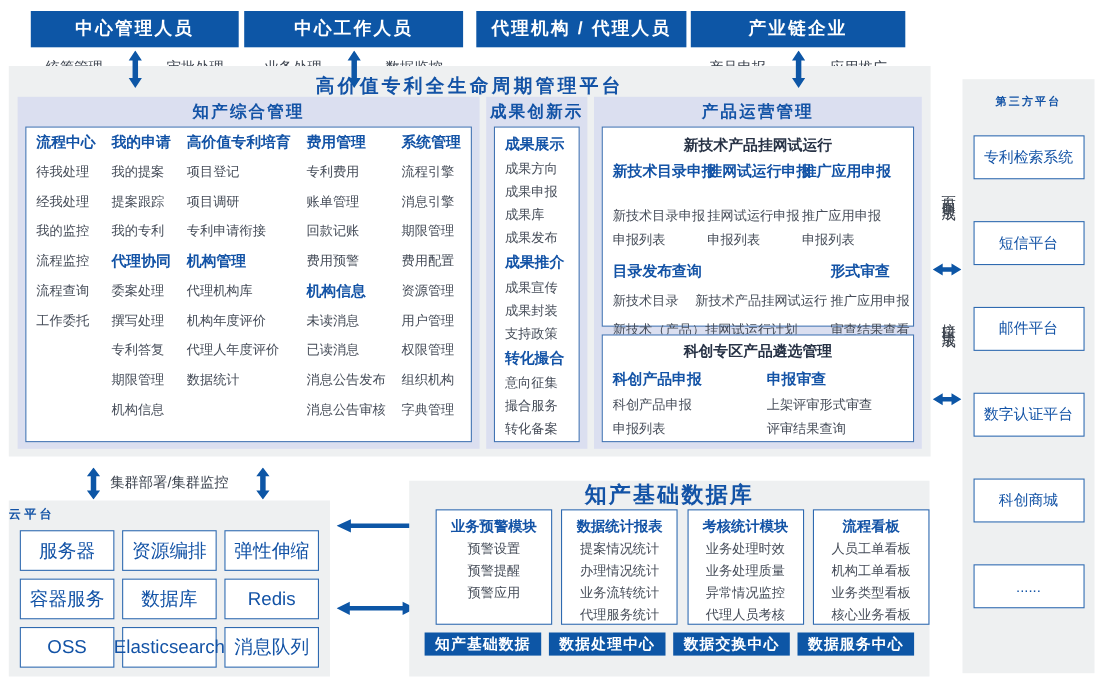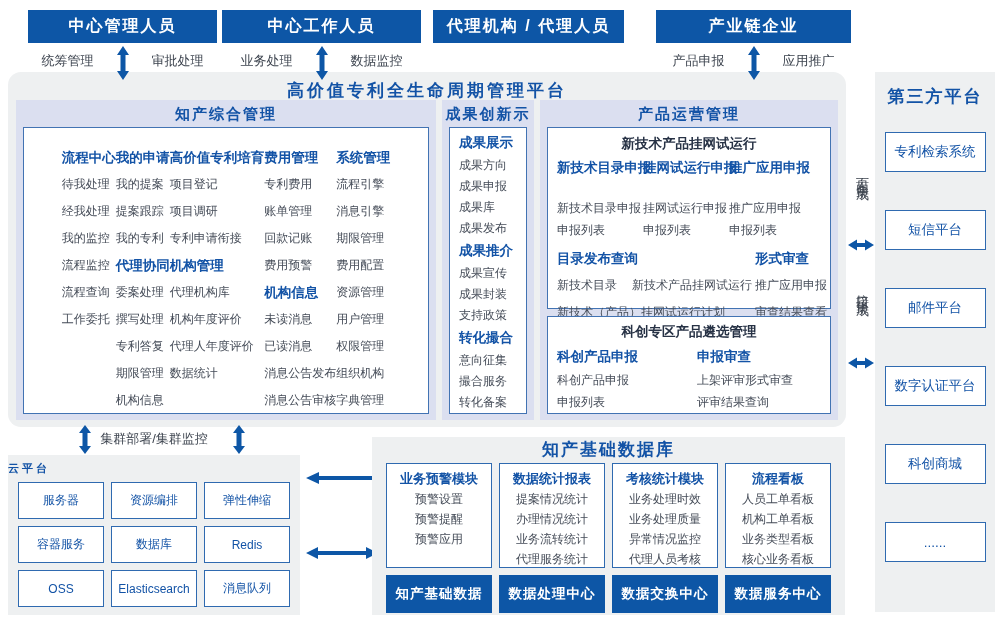--- a/index.html
+++ b/index.html
@@ -21,31 +21,31 @@
 
   
   .role{position:absolute;top:10px;}
   .rolebar{height:33px;background:var(--dk);color:#fff;font-weight:bold;font-size:16px;
            display:flex;align-items:center;justify-content:center;letter-spacing:2px;text-align:center;}
   .rolelabels{position:relative;height:30px;display:flex;align-items:center;justify-content:center;
               gap:58px;font-size:13px;color:#3c434e;margin-top:3px;}
   .v-arrow{position:absolute;left:50%;top:0;transform:translateX(-50%);z-index:2;}
 
   
-  .platform{position:absolute;left:8px;top:72px;width:838px;height:355px;background:var(--gray);border-radius:13px;}
+  .platform{position:absolute;left:8px;top:60px;width:838px;height:355px;background:var(--gray);}
   .platform-title{text-align:center;font-weight:bold;font-size:17px;color:var(--txtblue);
                   padding-top:7px;letter-spacing:3px;}
   .sec{position:absolute;top:28px;bottom:7px;background:var(--lav);}
   .sec-title{text-align:center;color:var(--txtblue);font-weight:bold;font-size:15px;
              height:17px;line-height:27px;letter-spacing:2px;}
   .whitebox{position:absolute;left:7px;right:7px;top:27px;bottom:6px;background:#fff;
             border:1px solid var(--bd);}
 
   
-  .zczh-cols{display:flex;justify-content:center;padding:16px 9px 0 9px;height:100%;}
+  .zczh-cols{display:flex;justify-content:space-between;padding:0 9px 0 9px;height:100%;}
   .col-h{font-size:13.5px;font-weight:bold;color:var(--txtblue);line-height:27px;white-space:nowrap;}
   .item{font-size:12px;color:var(--item);line-height:27px;white-space:nowrap;}
 
   
   .cgcx-box{padding:3px 0 0 9px;}
   .cgcx-box .col-h{line-height:24px;}
   .cgcx-box .item{line-height:21px;}
 
   
   .cpyy-box1{top:27px;height:182px;bottom:auto;padding:4px 9px;}
@@ -60,49 +60,49 @@
   .box2-row .col-h{line-height:24px;}
   .box2-row .item{line-height:22px;}
 
   
   .integ-label{position:absolute;writing-mode:vertical-rl;font-size:13px;color:#3c434e;
                letter-spacing:3px;}
 
   
   .thirdparty{position:absolute;left:875px;top:72px;width:120px;height:540px;background:var(--gray);
               display:flex;flex-direction:column;align-items:center;}
-  .tp-title{font-weight:bold;font-size:17px;color:var(--txtblue);letter-spacing:2px;
+  .tp-title{font-weight:bold;font-size:10px;color:var(--txtblue);letter-spacing:2px;
             margin:13px 0 24px 0;}
   .tp-box{width:101px;height:40px;background:#fff;border:1.5px solid var(--bd2);
           color:var(--txtblue);font-size:13.5px;display:flex;align-items:center;justify-content:center;
           margin-bottom:38px;flex:none;}
 
   
   .cluster-label{position:absolute;left:8px;top:430px;width:292px;text-align:center;
                  font-size:13px;color:#3c434e;}
 
   
   .cloud{position:absolute;left:8px;top:455px;width:292px;height:160px;background:var(--gray);}
   .cloud-title{font-weight:bold;font-size:11px;color:var(--txtblue);
                line-height:27px;letter-spacing:3px;}
   .cloud-grid{display:grid;grid-template-columns:repeat(3,86px);gap:7px;justify-content:center;}
   .cloud-box{height:37px;background:#fff;border:1.5px solid var(--bd2);color:var(--txtblue);
-             font-size:12px;display:flex;align-items:center;justify-content:center;white-space:nowrap;}
+             font-size:17px;display:flex;align-items:center;justify-content:center;white-space:nowrap;}
 
   
   .db{position:absolute;left:372px;top:437px;width:473px;height:178px;background:var(--gray);}
-  .db-title{text-align:center;font-weight:bold;font-size:17px;color:var(--txtblue);
+  .db-title{text-align:center;font-weight:bold;font-size:20px;color:var(--txtblue);
             line-height:26px;letter-spacing:2px;}
-  .db-modules{display:flex;justify-content:center;gap:7px;}
+  .db-modules{display:flex;justify-content:space-between;gap:7px;margin-left:24px;}
   .module{width:106px;height:105px;background:#fff;border:1.5px solid var(--bd2);padding-top:4px;}
   .module-h{text-align:center;font-weight:bold;font-size:13px;color:var(--txtblue);line-height:21px;
             white-space:nowrap;}
   .module .item{text-align:center;line-height:20px;}
   .db-btns{display:flex;justify-content:center;gap:7px;margin-top:7px;}
-  .db-btn{width:106px;height:38px;background:var(--dk);color:#fff;font-weight:bold;font-size:13.5px;
+  .db-btn{width:106px;height:21px;background:var(--dk);color:#fff;font-weight:bold;font-size:13.5px;
           display:flex;align-items:center;justify-content:center;letter-spacing:1px;}
 </style>
 </head>
 <body>
 
 <div class="role" style="left:28px;width:189px;">
   <div class="rolebar">中心管理人员</div>
   <div class="rolelabels">
     <span>统筹管理</span>
     <span>审批处理</span>
@@ -121,21 +121,21 @@
     <span class="v-arrow">
       <svg width="14" height="34" viewBox="0 0 14 34">
           <path class="arrowfill" d="M7 0L13 9H9.5V25H13L7 34L1 25H4.5V9H1Z"></path>
         </svg>
     </span>
   </div>
 </div>
 <div class="role" style="left:433px;width:191px;">
   <div class="rolebar">代理机构 / 代理人员</div>
 </div>
-<div class="role" style="left:656px;width:195px;">
+<div class="role" style="left:628px;width:195px;">
   <div class="rolebar">产业链企业</div>
   <div class="rolelabels">
     <span>产品申报</span>
     <span>应用推广</span>
     <span class="v-arrow">
       <svg width="14" height="34" viewBox="0 0 14 34">
           <path class="arrowfill" d="M7 0L13 9H9.5V25H13L7 34L1 25H4.5V9H1Z"></path>
         </svg>
     </span>
   </div>

